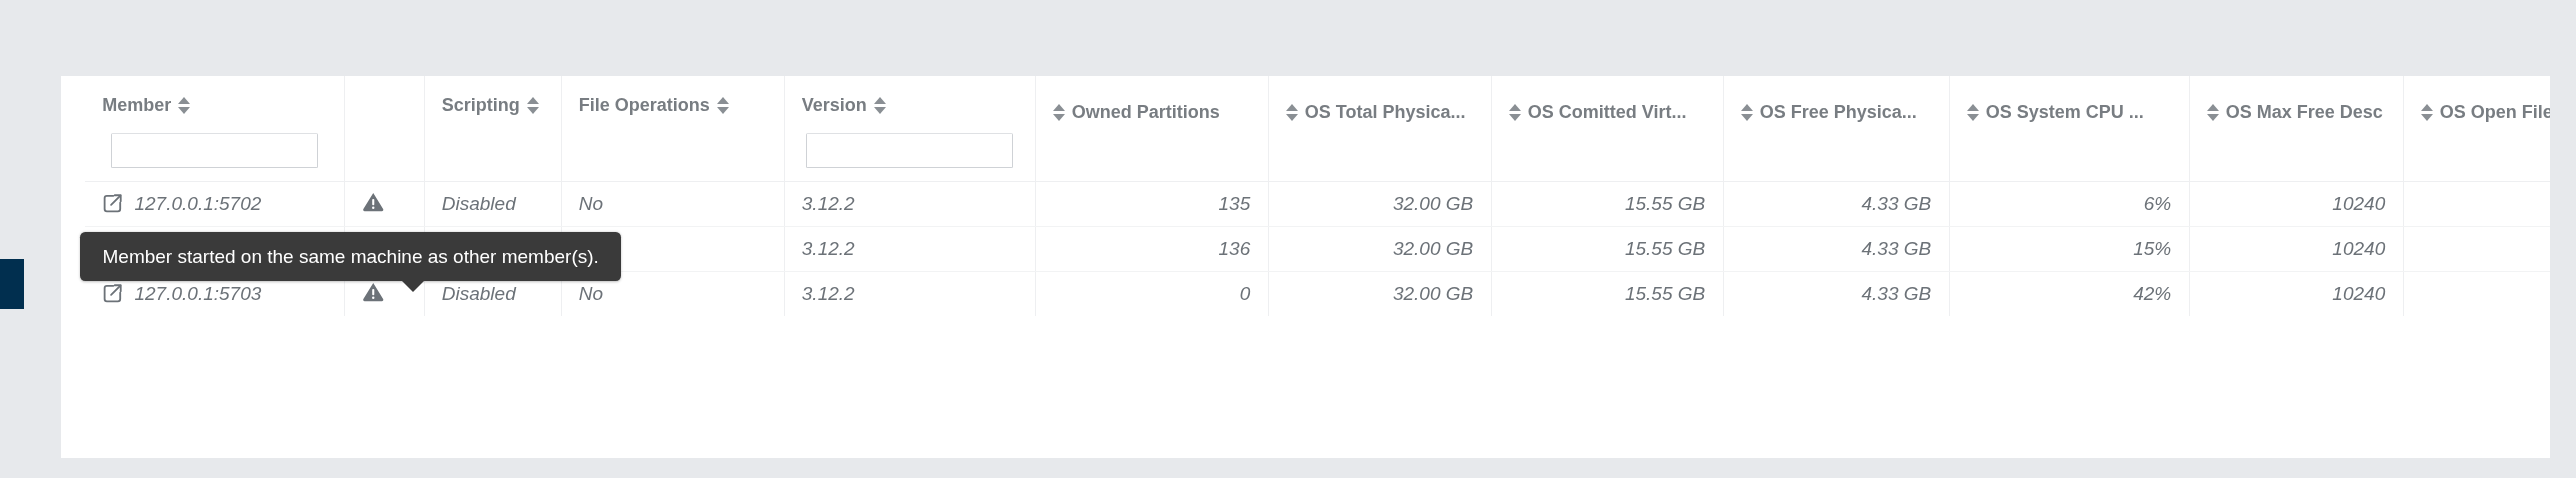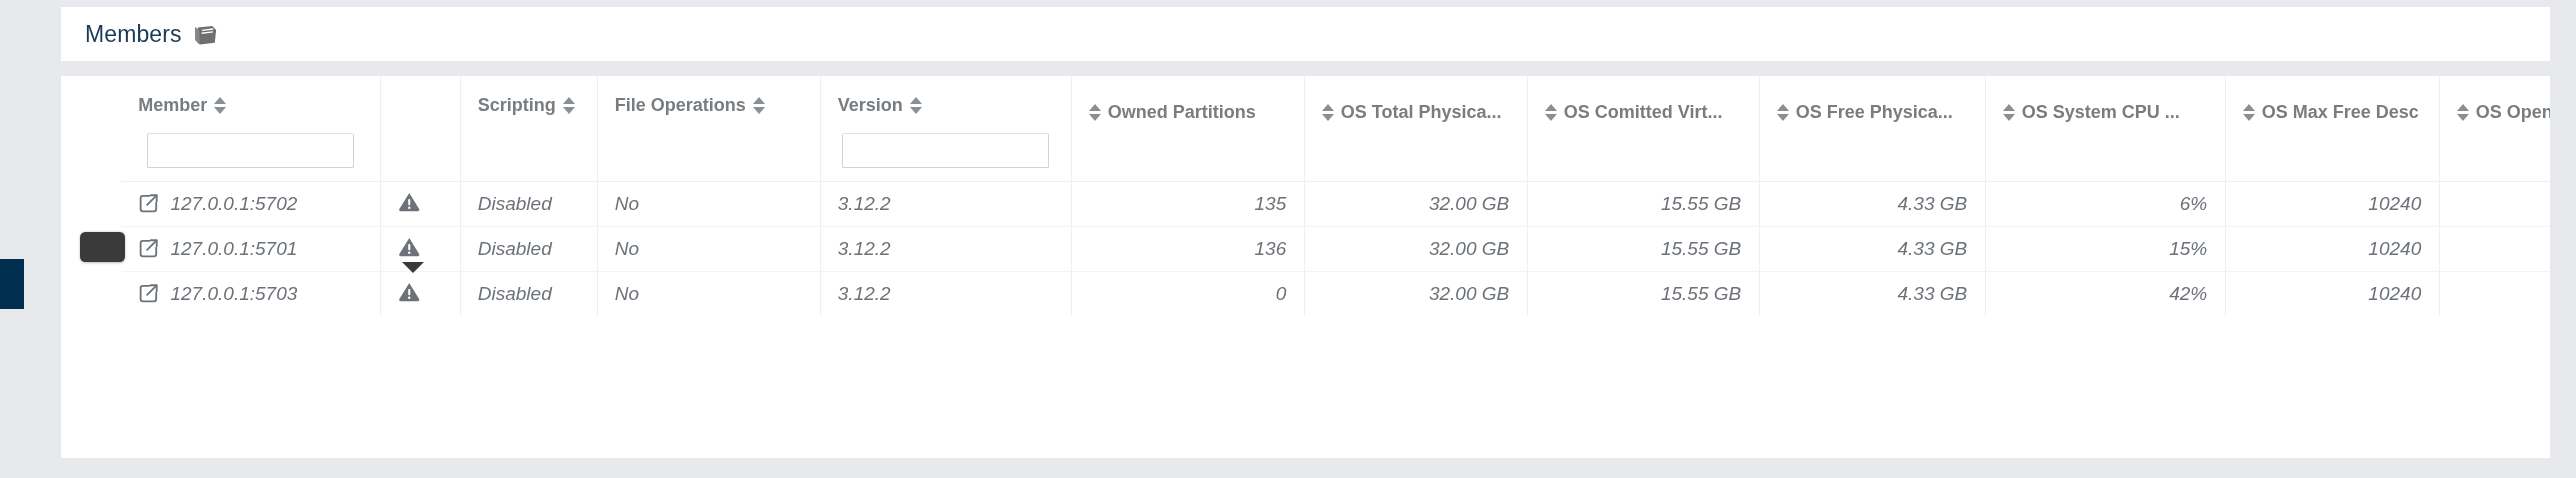--- a/index.html
+++ b/index.html
@@ -63,21 +63,20 @@
 
   
   .table-card {
     position: absolute;
     left: 0;
     top: 76px;
     right: 0;
     height: 382px;
     background: #ffffff;
     overflow: hidden;
-    padding-left: 36px;
   }
   .grid-scroll {
     position: relative;
     width: 100%;
     height: 100%;
     box-sizing: border-box;
     padding-left: 24px;
   }
 
   table.grid {
@@ -209,33 +208,20 @@
     border-top: 11.2px solid #3a3a3a;
   }
 </style>
 </head>
 <body>
 
 <div class="nav-sliver"></div>
 
 <div class="page">
 
-  <div class="title-card">
-    <span class="title-text">Members</span>
-    <span class="book-icon">
-      <svg width="23" height="21" viewBox="0 0 27 24" aria-hidden="true">
-        <g fill="#6d6f71">
-          <path d="M4.5 2.6 L21.5 0.8 L26 5.6 L24.4 20.4 L7.2 22.6 L2.4 17.6 Z"></path>
-          <path d="M1.2 17.2 L6.4 22.8 L6.4 6.6 L1.2 1.6 Z" fill="#85878a"></path>
-        </g>
-        <path d="M9.4 6.0 L22.6 4.4" stroke="#ffffff" stroke-width="1.6" fill="none"></path>
-        <path d="M9.0 9.3 L22.2 7.7" stroke="#ffffff" stroke-width="1.6" fill="none"></path>
-      </svg>
-    </span>
-  </div>
 
   <div class="table-card">
     <div class="grid-scroll">
       <table class="grid">
         <colgroup id="grid-colgroup">
             <col style="width: 259px;">
             <col style="width: 80px;">
             <col style="width: 137px;">
             <col style="width: 223px;">
             <col style="width: 251px;">
@@ -436,17 +422,18 @@
               <td class="num">42%</td>
               <td class="num">10240</td>
               <td class="num">117</td>
             </tr>
           </tbody>
       </table>
     </div>
   </div>
 
   <div class="tooltip">
+    <span>Member started on the same machine as other member(s).</span>
     <span class="tip-arrow"></span>
   </div>
 
 </div>
 
 
 </body></html>

